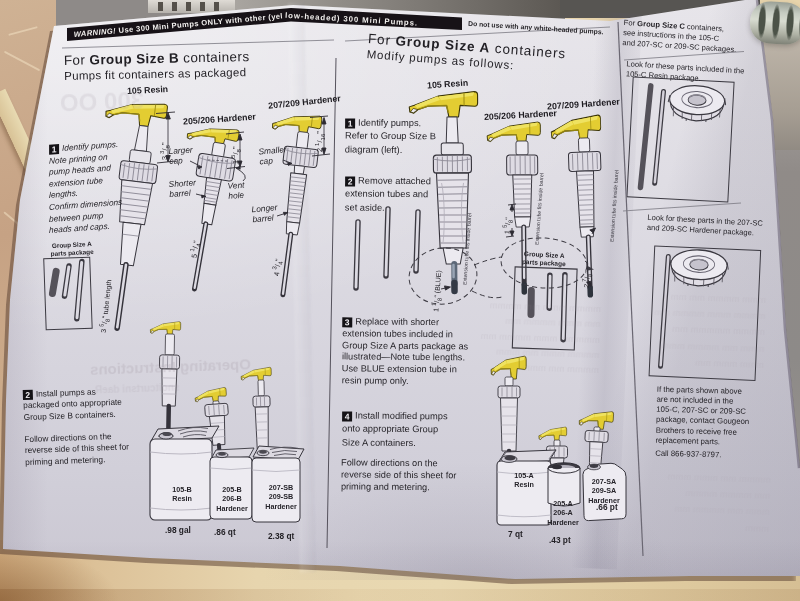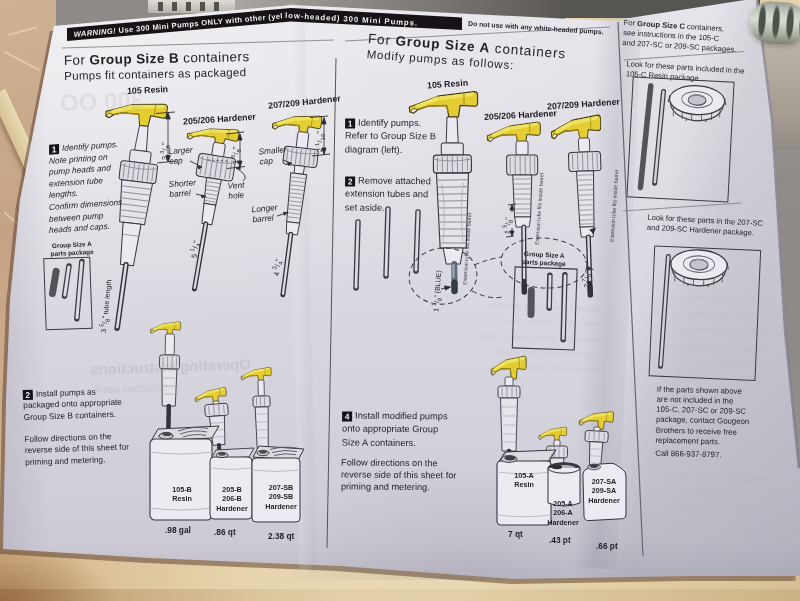--- a/index.html
+++ b/index.html
@@ -461,20 +461,23 @@
   <div class="abs plabel" style="left:427px;top:79px;transform:rotate(-4deg);">105 Resin</div>
   <div class="abs plabel" style="left:484px;top:110px;transform:rotate(-3deg);">205/206 Hardener</div>
   <div class="abs plabel" style="left:547px;top:99px;transform:rotate(-4deg);">207/209 Hardener</div>
 
   <div class="abs step" style="left:345px;top:117px;width:112px;font-size:9.3px;line-height:1.45;transform:rotate(0.5deg);">
     <span class="stepnum">1</span>Identify pumps.<br>Refer to Group Size B<br>diagram (left).
   </div>
   <div class="abs step" style="left:345px;top:175px;width:114px;font-size:9.3px;line-height:1.45;transform:rotate(0.5deg);">
     <span class="stepnum">2</span>Remove attached<br>extension tubes and<br>set aside.
   </div>
+  <div class="abs step" style="left:342px;top:317px;width:150px;font-size:9.2px;line-height:1.28;transform:rotate(0.5deg);">
+    <span class="stepnum">3</span>Replace with shorter<br>extension tubes included in<br>Group Size A parts package as<br>illustrated—Note tube lengths.<br>Use BLUE extension tube in<br>resin pump only.
+  </div>
   <div class="abs step" style="left:342px;top:410px;width:126px;font-size:9.3px;line-height:1.45;transform:rotate(0.5deg);">
     <span class="stepnum">4</span>Install modified pumps<br>onto appropriate Group<br>Size A containers.
   </div>
   <div class="abs step" style="left:341px;top:458px;width:132px;font-size:9.2px;line-height:1.28;transform:rotate(0.5deg);">
     Follow directions on the<br>reverse side of this sheet for<br>priming and metering.
   </div>
 
   <div class="abs canlabel" style="left:518px;top:251px;width:52px;font-size:6.5px;transform:rotate(3deg);">Group Size A<br>parts package</div>
 
   <div class="vtext" style="left:432px;top:254px;height:58px;font-size:7px;transform:rotate(184deg);">1 <sup>1</sup>/<sub>8</sub>" (BLUE)</div>
@@ -482,20 +485,20 @@
   <div class="vtext" style="left:582px;top:245px;height:43px;font-size:7px;transform:rotate(184deg);">2 <sup>7</sup>/<sub>8</sub>"</div>
   <div class="vtiny" style="left:464px;top:210px;height:75px;transform:rotate(184deg);">Extension tube fits inside barrel</div>
   <div class="vtiny" style="left:536px;top:175px;height:70px;transform:rotate(184deg);">Extension tube fits inside barrel</div>
   <div class="vtiny" style="left:611px;top:170px;height:72px;transform:rotate(184deg);">Extension tube fits inside barrel</div>
 
   <div class="abs canlabel" style="left:505px;top:471px;width:38px;">105-A<br>Resin</div>
   <div class="abs canlabel" style="left:545px;top:499px;width:36px;">205-A<br>206-A<br>Hardener</div>
   <div class="abs canlabel" style="left:585px;top:477px;width:38px;">207-SA<br>209-SA<br>Hardener</div>
   <div class="abs vol" style="left:508px;top:529px;">7 qt</div>
   <div class="abs vol" style="left:549px;top:535px;">.43 pt</div>
-  <div class="abs vol" style="left:596px;top:541px;">.66 pt</div>
+  <div class="abs vol" style="left:596px;top:502px;">.66 pt</div>
 
   <div class="abs rtext" style="left:623px;top:22px;width:126px;transform:rotate(3.6deg);">For <b>Group Size C</b> containers, see&nbsp;instructions in the 105-C and&nbsp;207-SC or 209-SC packages.</div>
   <div class="abs rtext" style="left:626px;top:63px;width:122px;transform:rotate(3.6deg);">Look for these parts included in the 105-C Resin package.</div>
   <div class="abs rtext" style="left:647px;top:216px;width:124px;transform:rotate(3deg);">Look for these parts in the 207-SC and 209-SC Hardener package.</div>
   <div class="abs rtext" style="left:656px;top:386px;width:104px;font-size:7.8px;transform:rotate(1.5deg);">If the parts shown above<br>are not included in the<br>105-C, 207-SC or 209-SC<br>package, contact Gougeon<br>Brothers to receive free<br>replacement parts.<div style="margin-top:3px;">Call 866-937-8797.</div></div>
 
 </div>
 
 </body></html>

